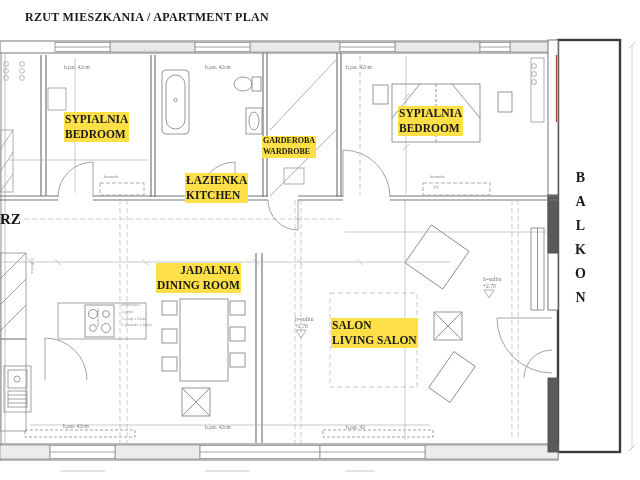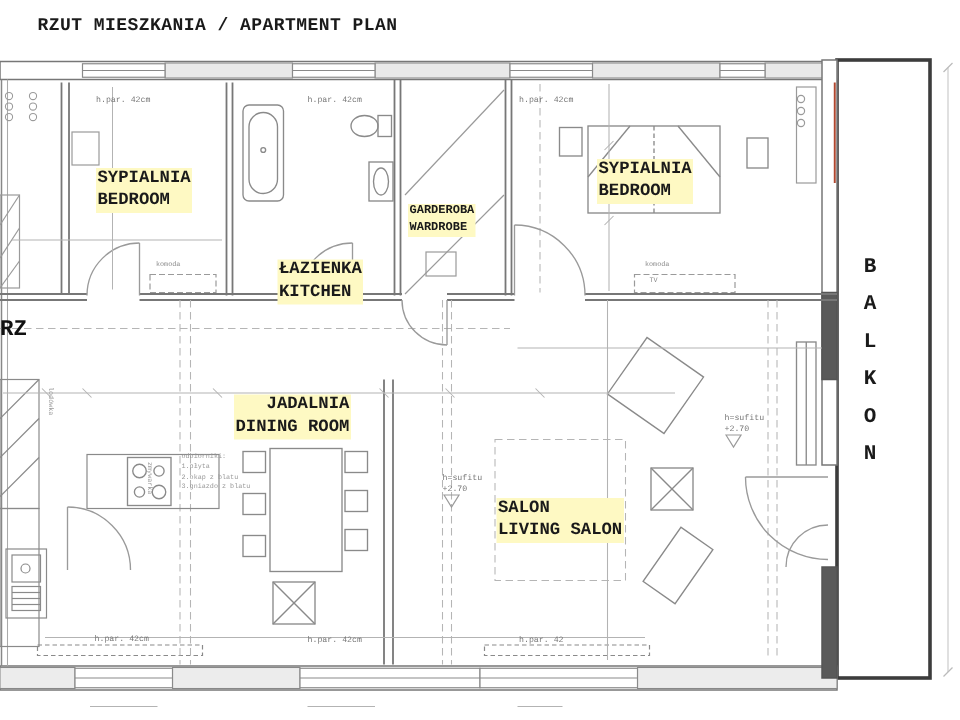--- a/index.html
+++ b/index.html
@@ -1,22 +1,22 @@
 <!DOCTYPE html>
 <html><head>
 <meta charset="utf-8">
 <style>
   html,body{margin:0;padding:0;background:#fff;}
   #stage{
     position:relative;width:640px;height:480px;background:#ffffff;overflow:hidden;
-    font-family:Liberation Mono, monospace;color:#1a1a1a;
+    font-family:Liberation Serif, serif;color:#1a1a1a;
   }
   .abs{position:absolute;}
   .plan-title{font-size:12px;font-weight:bold;letter-spacing:.3px;white-space:nowrap;}
-  .room-label{font-weight:bold;font-size:11.5px;line-height:1.3;white-space:nowrap;background:#fef9c3;padding:0 1px;}
+  .room-label{font-weight:bold;font-size:11.5px;line-height:1.3;white-space:nowrap;background:#fde047;padding:0 1px;}
   .room-label.small{font-size:8px;line-height:1.35;}
   .balkon-label{
     writing-mode:vertical-lr;text-orientation:upright;
     font-weight:bold;font-size:14px;letter-spacing:9px;white-space:nowrap;
   }
   .anno{font-size:5.5px;color:#777;white-space:nowrap;background:transparent;line-height:1.2;}
   .anno.tiny{font-size:4.5px;color:#8a8a8a;}
   .anno.block{line-height:1.5;color:#999;font-size:4.5px;}
   .anno.vert{writing-mode:vertical-rl;font-size:4.5px;color:#999;}
   .partial-label{font-weight:bold;font-size:15px;color:#111;}
@@ -262,37 +262,37 @@
   <div class="abs room-label" style="left:64px;top:112px;">
     <div>SYPIALNIA</div>
     <div>BEDROOM</div>
   </div>
 
   <div class="abs room-label" style="left:185px;top:141px;margin-top:32px;">
     <div>ŁAZIENKA</div>
     <div>KITCHEN</div>
   </div>
 
-  <div class="abs room-label small" style="left:272px;top:136px;">
+  <div class="abs room-label small" style="left:262px;top:136px;">
     <div>GARDEROBA</div>
     <div>WARDROBE</div>
   </div>
 
   <div class="abs room-label" style="left:398px;top:106px;">
     <div>SYPIALNIA</div>
     <div>BEDROOM</div>
   </div>
 
 
   <div class="abs room-label" style="left:156px;top:263px;text-align:right;">
     <div>JADALNIA</div>
     <div>DINING ROOM</div>
   </div>
 
-  <div class="abs room-label" style="left:331px;top:332px;">
+  <div class="abs room-label" style="left:331px;top:318px;">
     <div>SALON</div>
     <div>LIVING SALON</div>
   </div>
 
   <div class="abs balkon-label" style="left:572px;top:170px;">BALKON</div>
 
   <div class="abs partial-label" style="left:0px;top:211px;">RZ</div>
 
   <div class="abs anno" style="left:64px;top:64px;">h.par. 42cm</div>
   <div class="abs anno" style="left:205px;top:64px;">h.par. 42cm</div>

